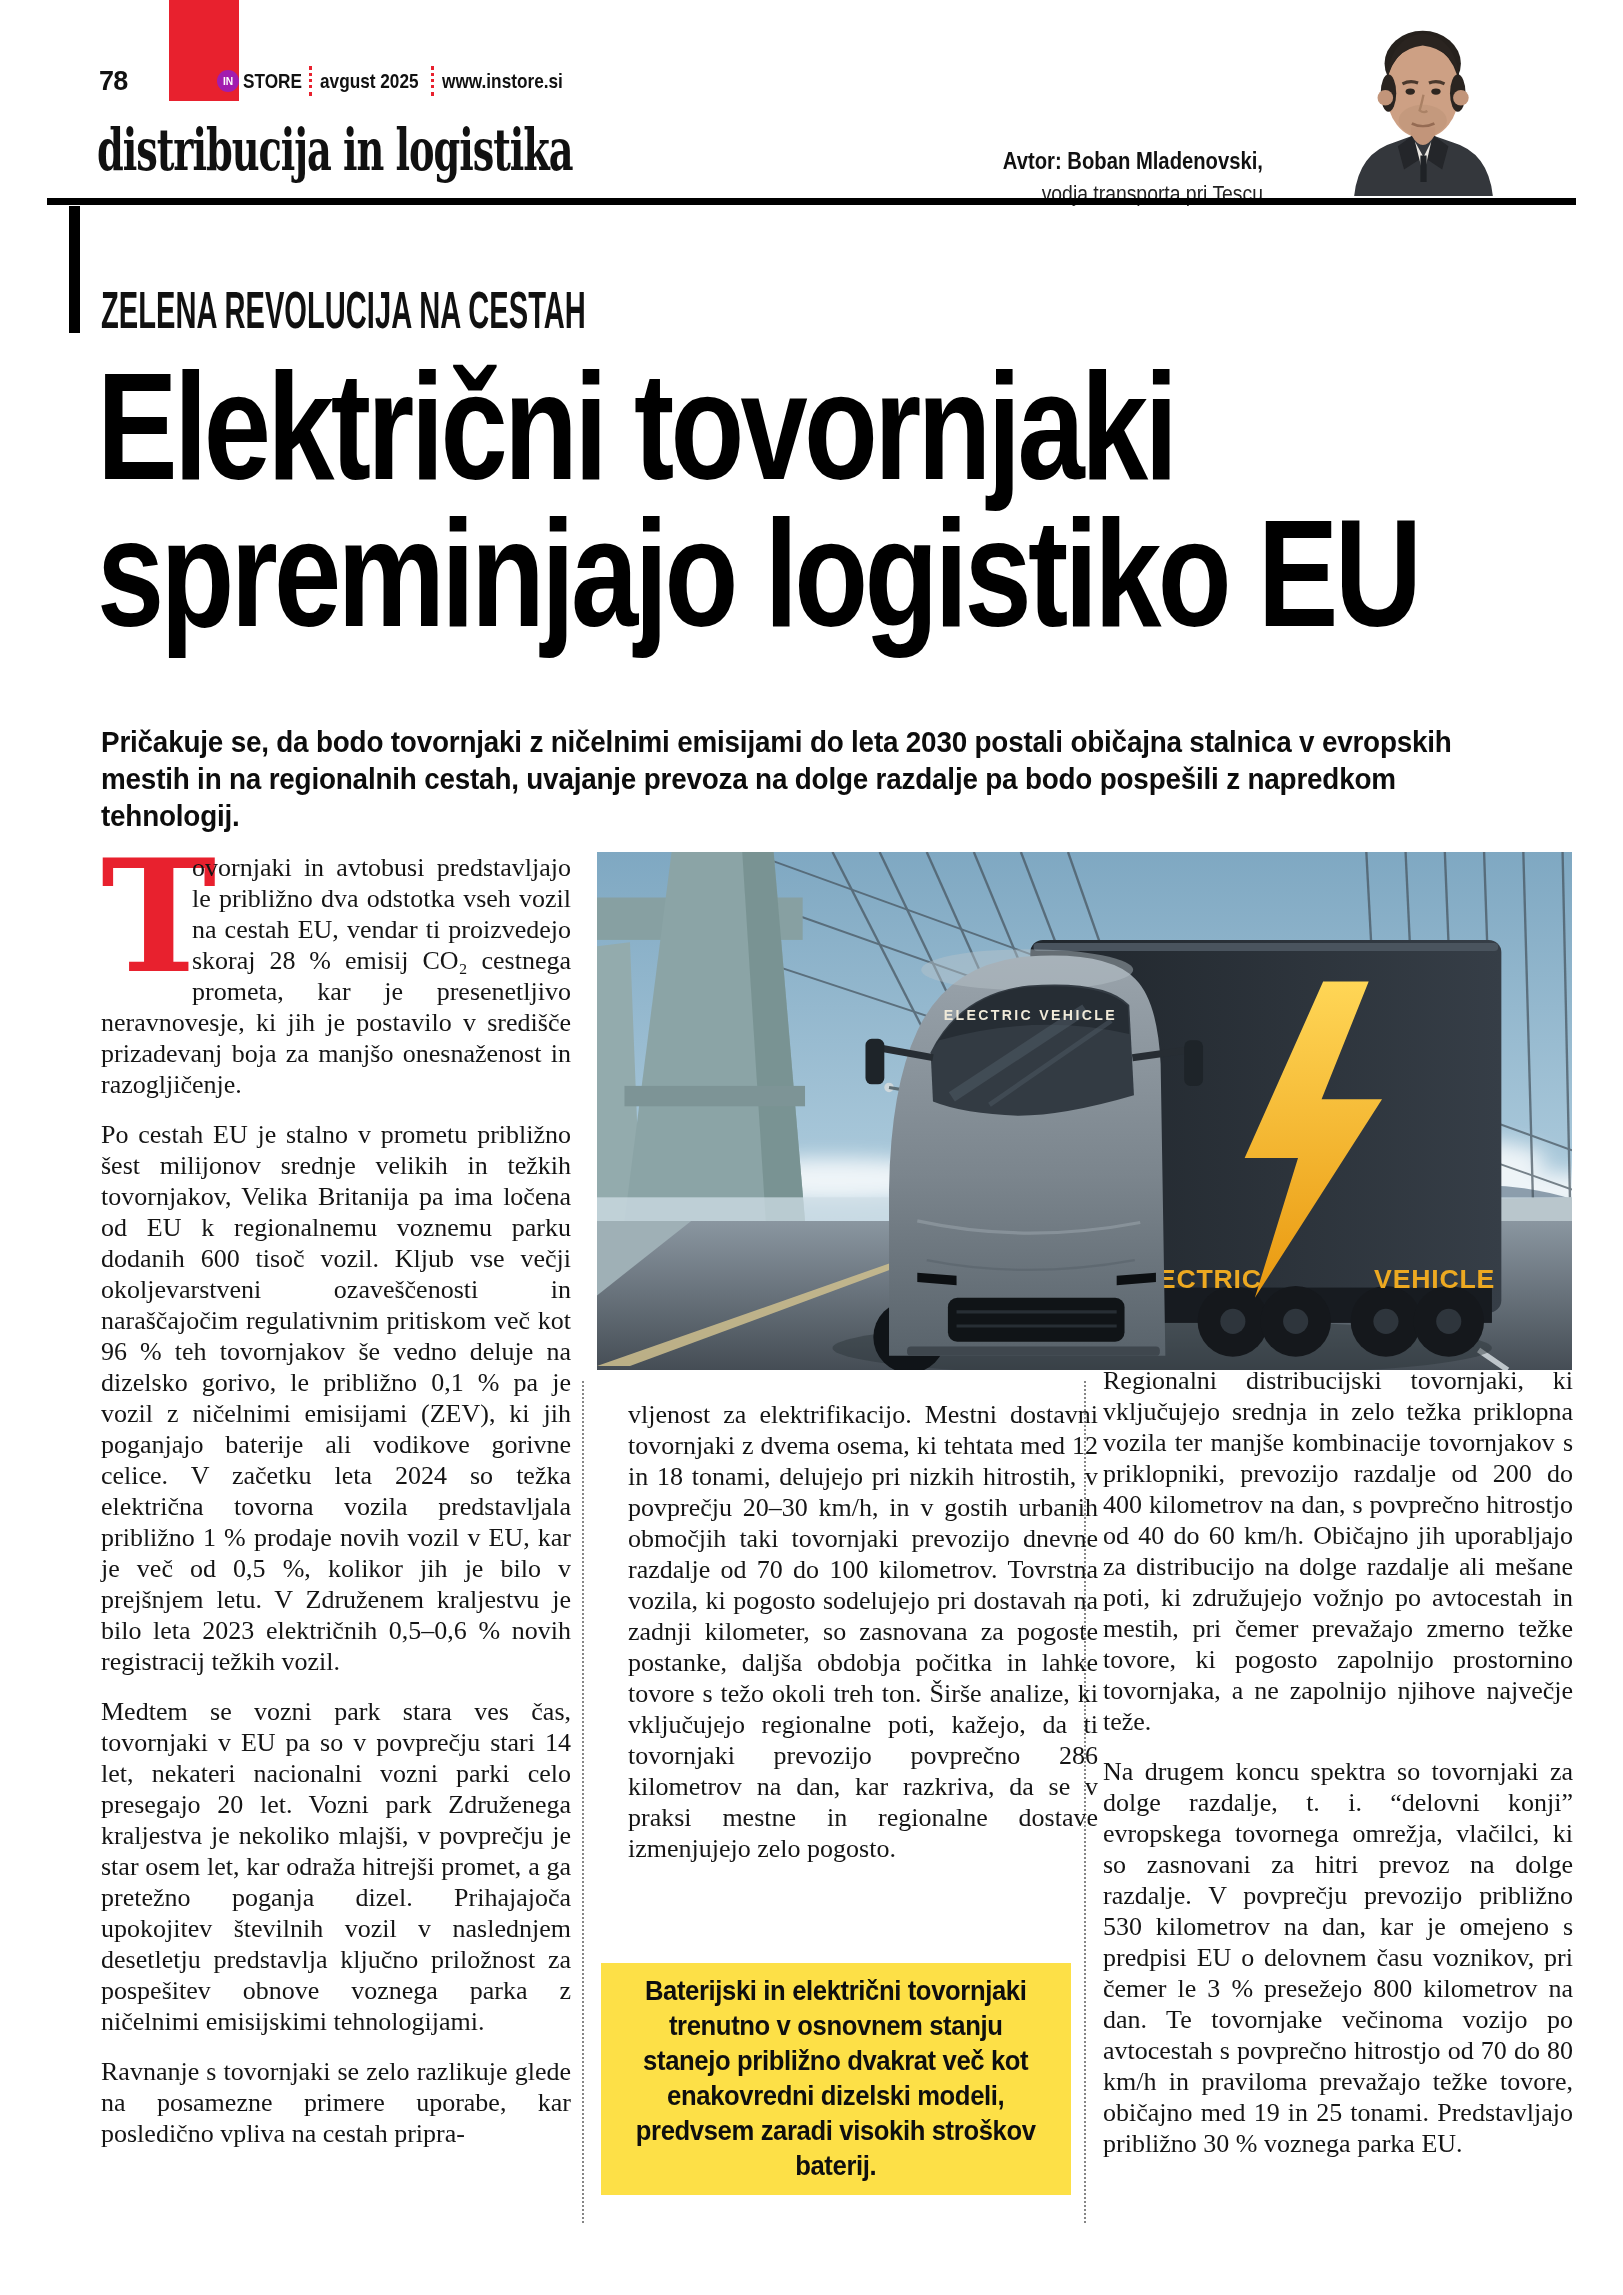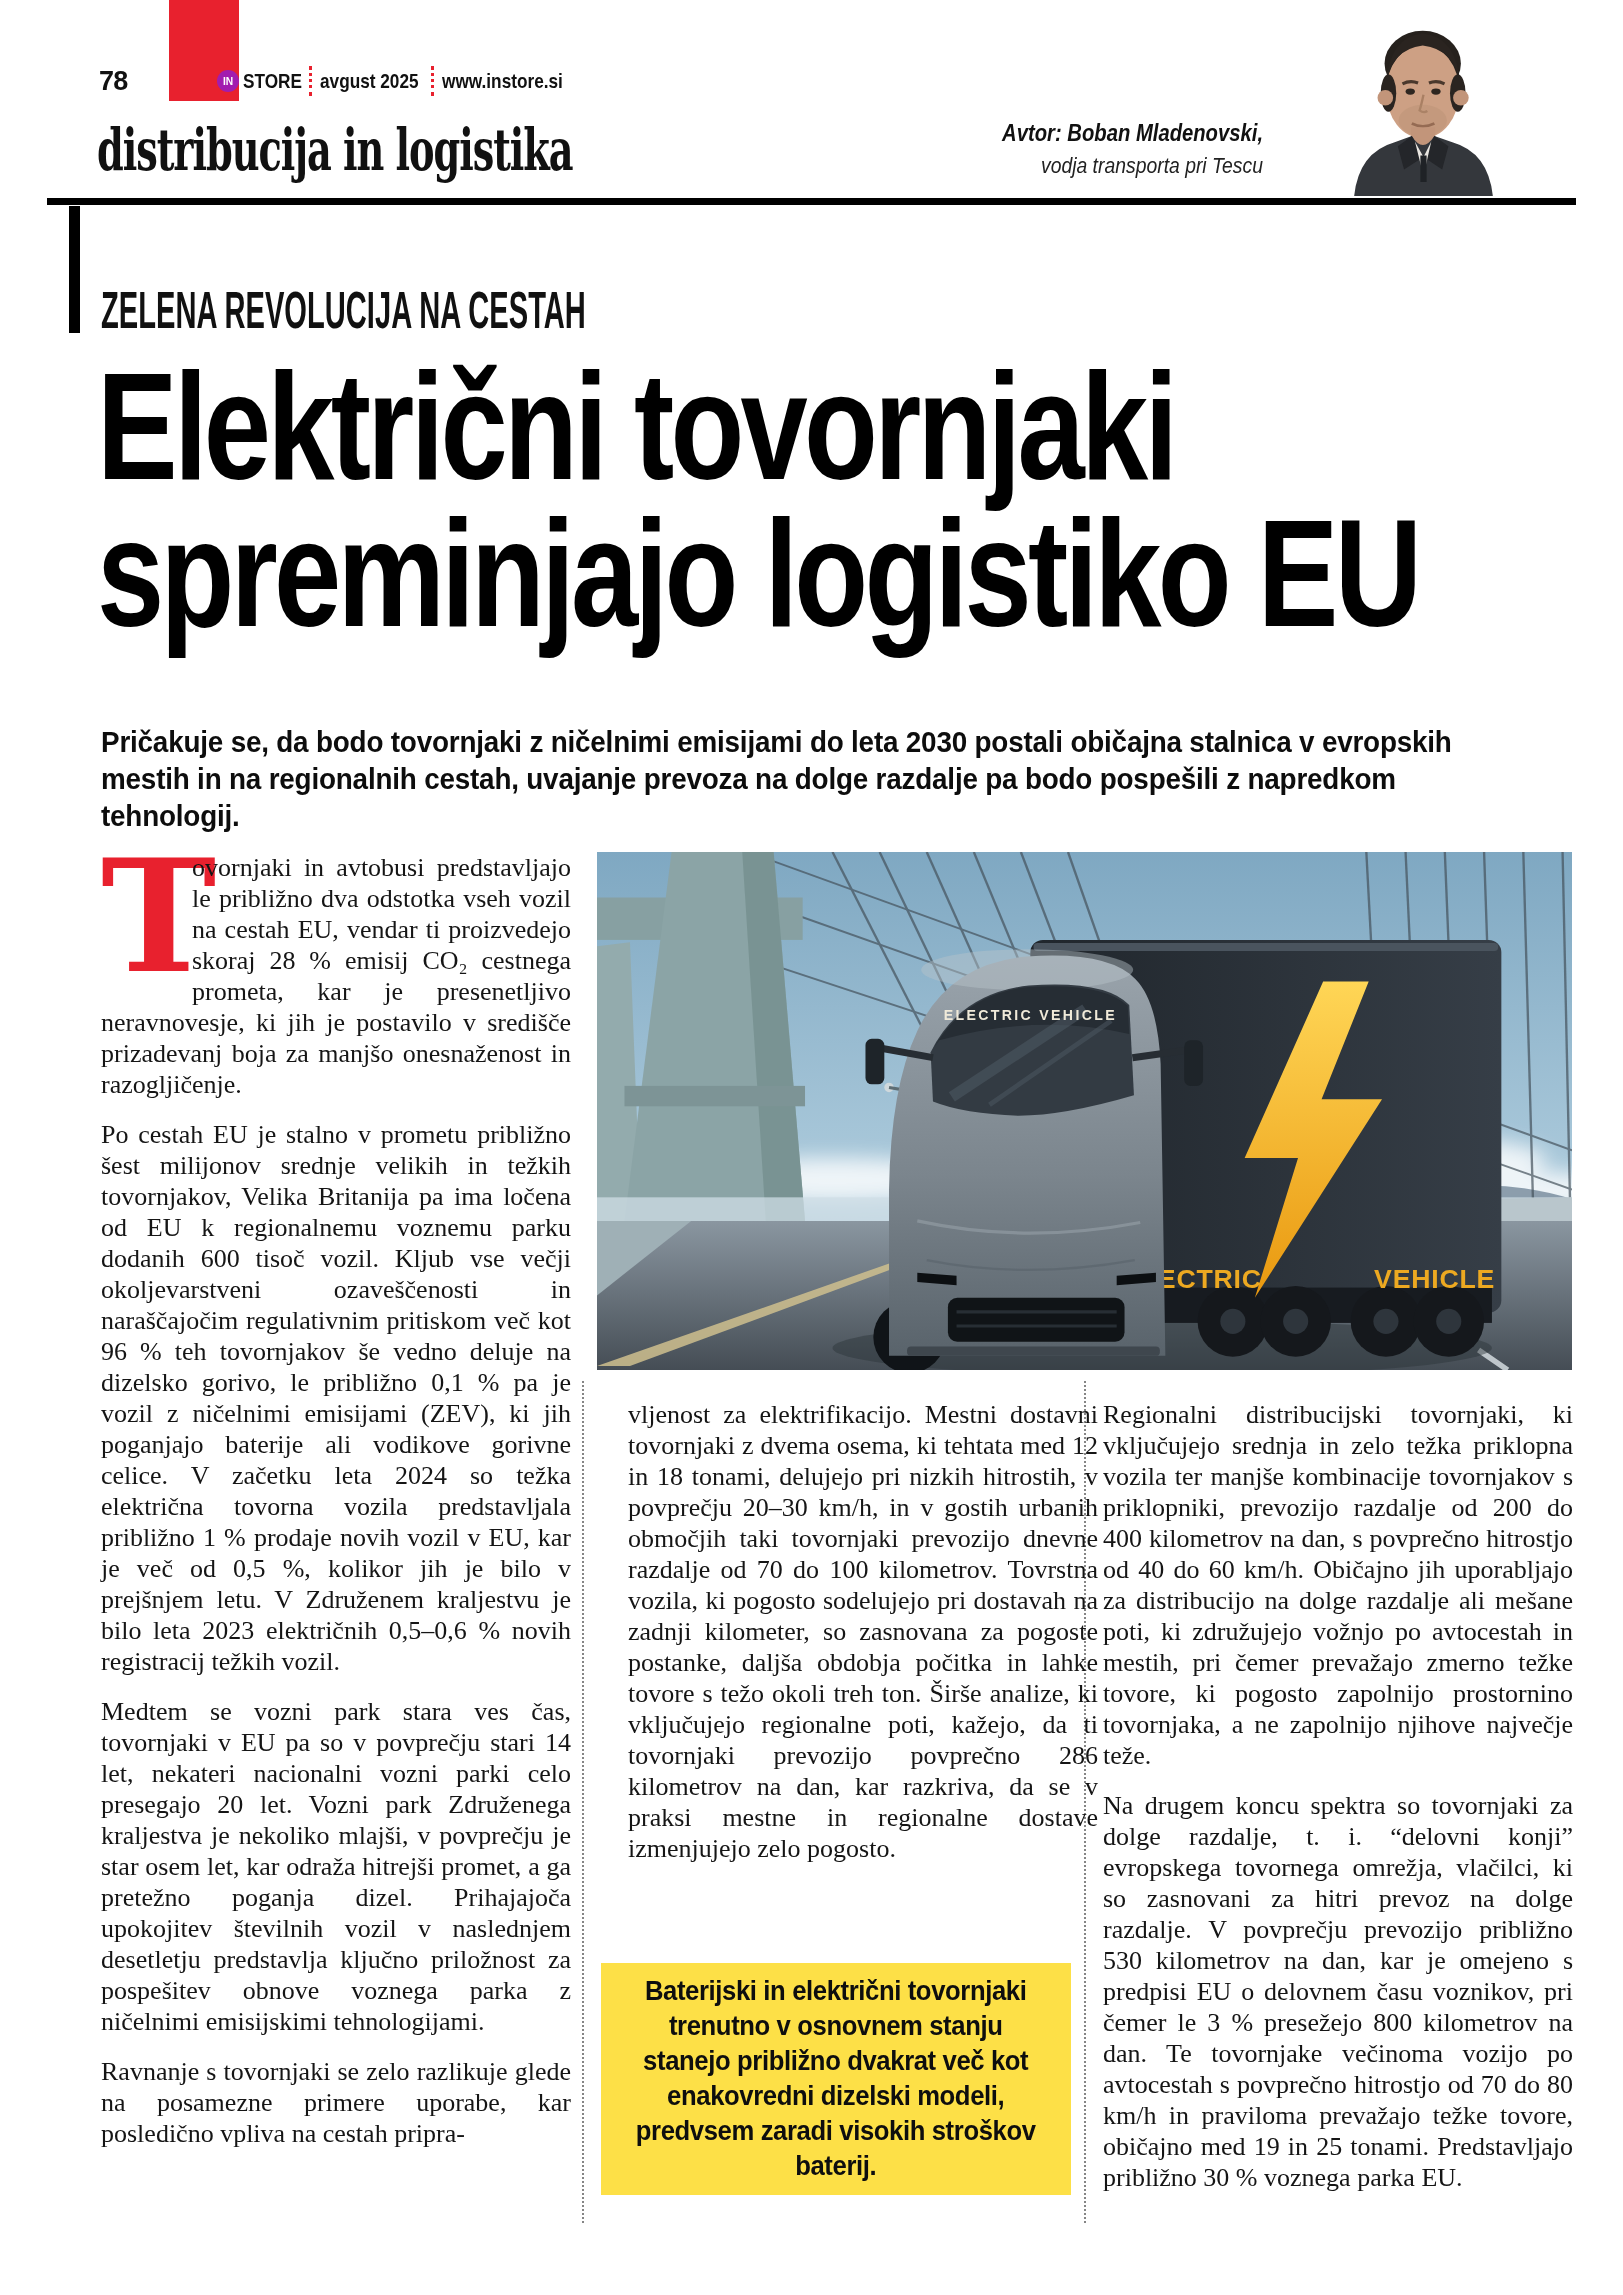--- a/index.html
+++ b/index.html
@@ -14,21 +14,21 @@
   .hdr-txt{position:absolute;top:69px;font-size:21px;font-weight:700;transform:scaleX(0.82);transform-origin:left;white-space:nowrap;}
   .hdr-store{left:243px;}
   .hdr-issue{left:320px;}
   .hdr-site{left:442px;font-weight:700;}
   .hdr-sep{position:absolute;top:66px;width:0;height:30px;border-left:3.1px dotted #e8212e;}
   .sep1{left:309px;} .sep2{left:431px;}
 
   .section-title{position:absolute;left:97px;top:116px;font-family:"DejaVu Serif","Liberation Serif",serif;
                  font-size:58px;font-weight:700;letter-spacing:-1.6px;transform:scaleX(0.66);transform-origin:left;white-space:nowrap;}
 
-  .author-wrap{position:absolute;left:864px;top:120px;width:399px;text-align:right;font-style:italic;}
+  .author-wrap{position:absolute;left:864px;top:148px;width:399px;text-align:right;}
   .author-name{font-size:23px;font-weight:700;transform:scaleX(0.88);transform-origin:right;white-space:nowrap;}
   .author-role{margin-top:6.3px;font-size:22px;font-weight:400;transform:scaleX(0.88);transform-origin:right;white-space:nowrap;color:#222;}
 
   .author-photo{position:absolute;left:1349px;top:9.4px;width:149px;height:187px;}
 
   .top-rule{position:absolute;left:47px;top:198px;width:1529px;height:7px;background:#000;}
 
   
   .tesco{position:absolute;left:1227px;top:214px;width:330px;}
   .tesco-word{font-family:"DejaVu Serif","Liberation Serif",serif;font-weight:700;font-size:71px;line-height:1;
@@ -44,21 +44,21 @@
   .headline .hl{display:block;font-size:153px;letter-spacing:-4.7px;transform:scaleX(0.79);transform-origin:left;white-space:nowrap;}
   .lead{position:absolute;left:101px;top:724px;width:1492px;font-size:29px;line-height:37px;font-weight:700;
         letter-spacing:-0.2px;transform:scaleX(0.96);transform-origin:left top;color:#0d0d0d;}
 
   
   .col{position:absolute;font-family:"Liberation Serif","DejaVu Serif",serif;font-size:26px;line-height:31px;
        color:#151515;text-align:justify;}
   .col p{margin:0 0 19px 0;}
   .col1{left:101px;top:852px;width:470px;}
   .col2{left:601px;top:1399px;width:470px;margin-left:27px;}
-  .col3{left:1103px;top:1399px;width:470px;}
+  .col3{left:1103px;top:1365px;width:470px;}
   .drop-cap{float:left;color:#e8212e;font-family:"DejaVu Serif","Liberation Serif",serif;font-weight:700;
             font-size:155px;line-height:124px;width:80px;margin:3.1px 11px 0 0;text-align:left;}
   .col-rule{position:absolute;top:1381px;width:0;height:842px;border-left:2.4px dotted #858585;}
   .rule1{left:582px;} .rule2{left:1084px;}
 
   .truck-figure{position:absolute;left:597px;top:852px;width:975px;height:518px;}
 
   .pull-quote{position:absolute;left:601px;top:1963px;width:470px;height:232px;box-sizing:border-box;
               background:#fde047;padding:12.6px 17.3px;display:flex;align-items:center;justify-content:center;}
   .pull-quote-inner{font-size:27px;line-height:35px;font-weight:700;letter-spacing:-0.4px;text-align:center;

